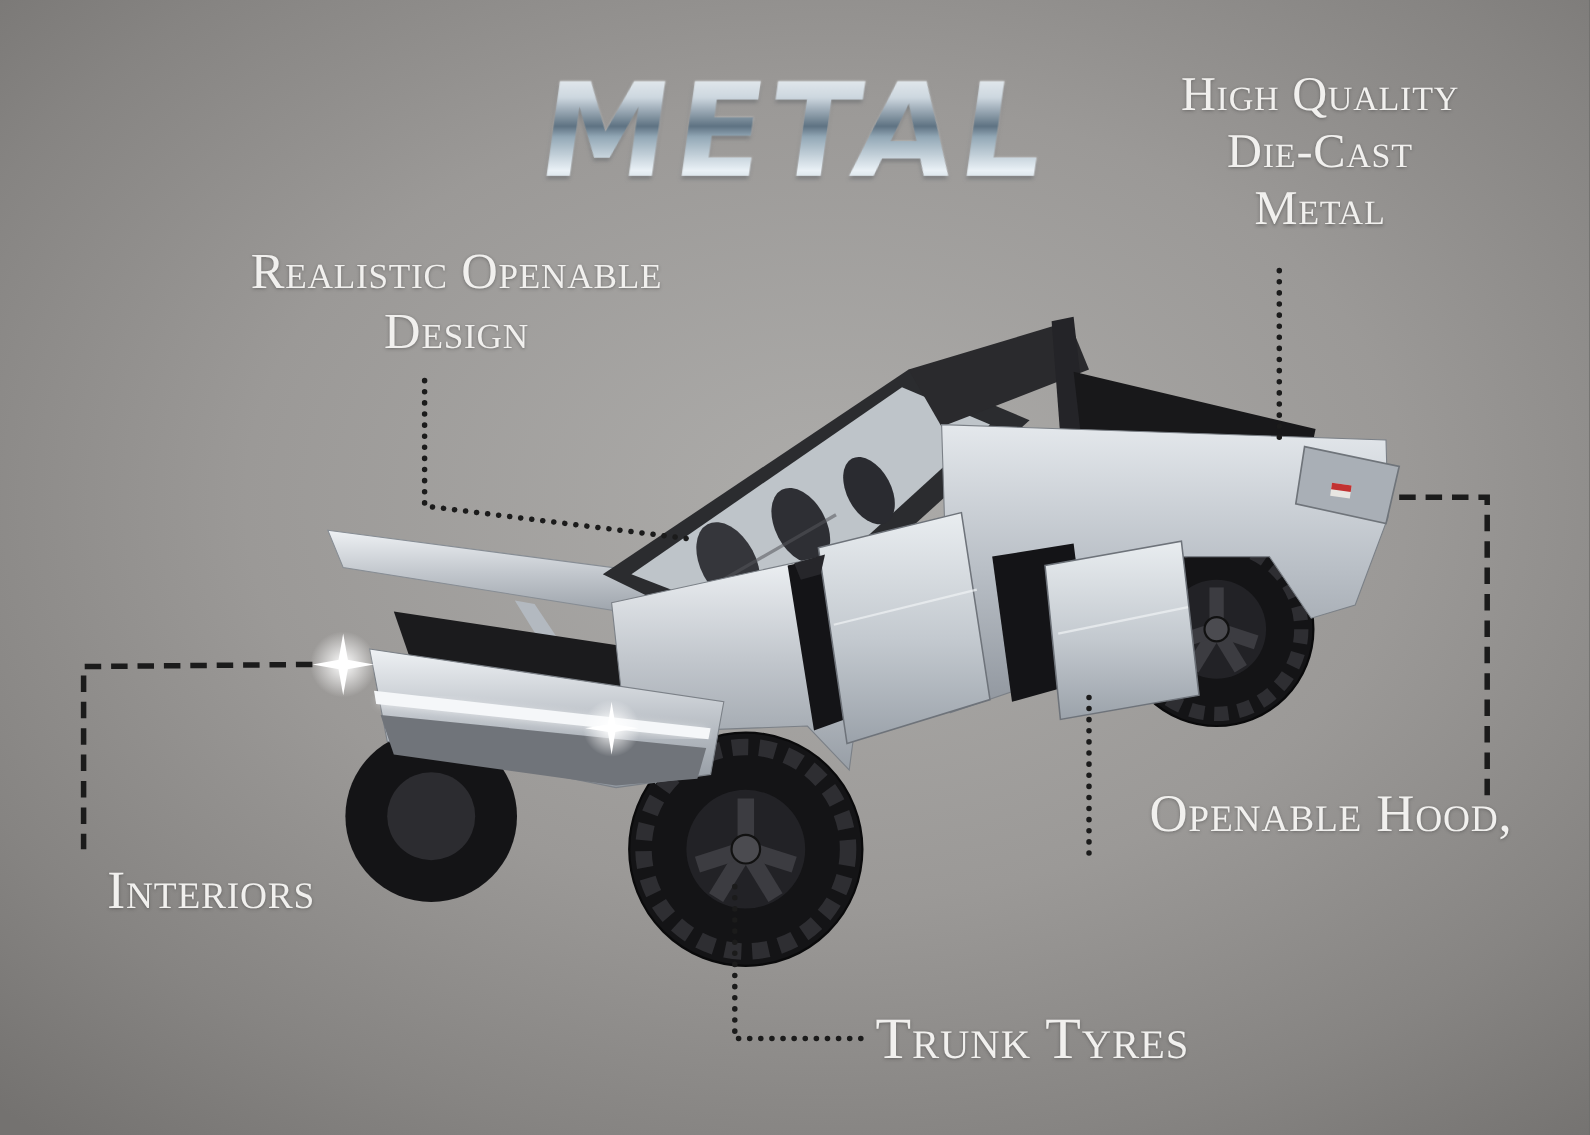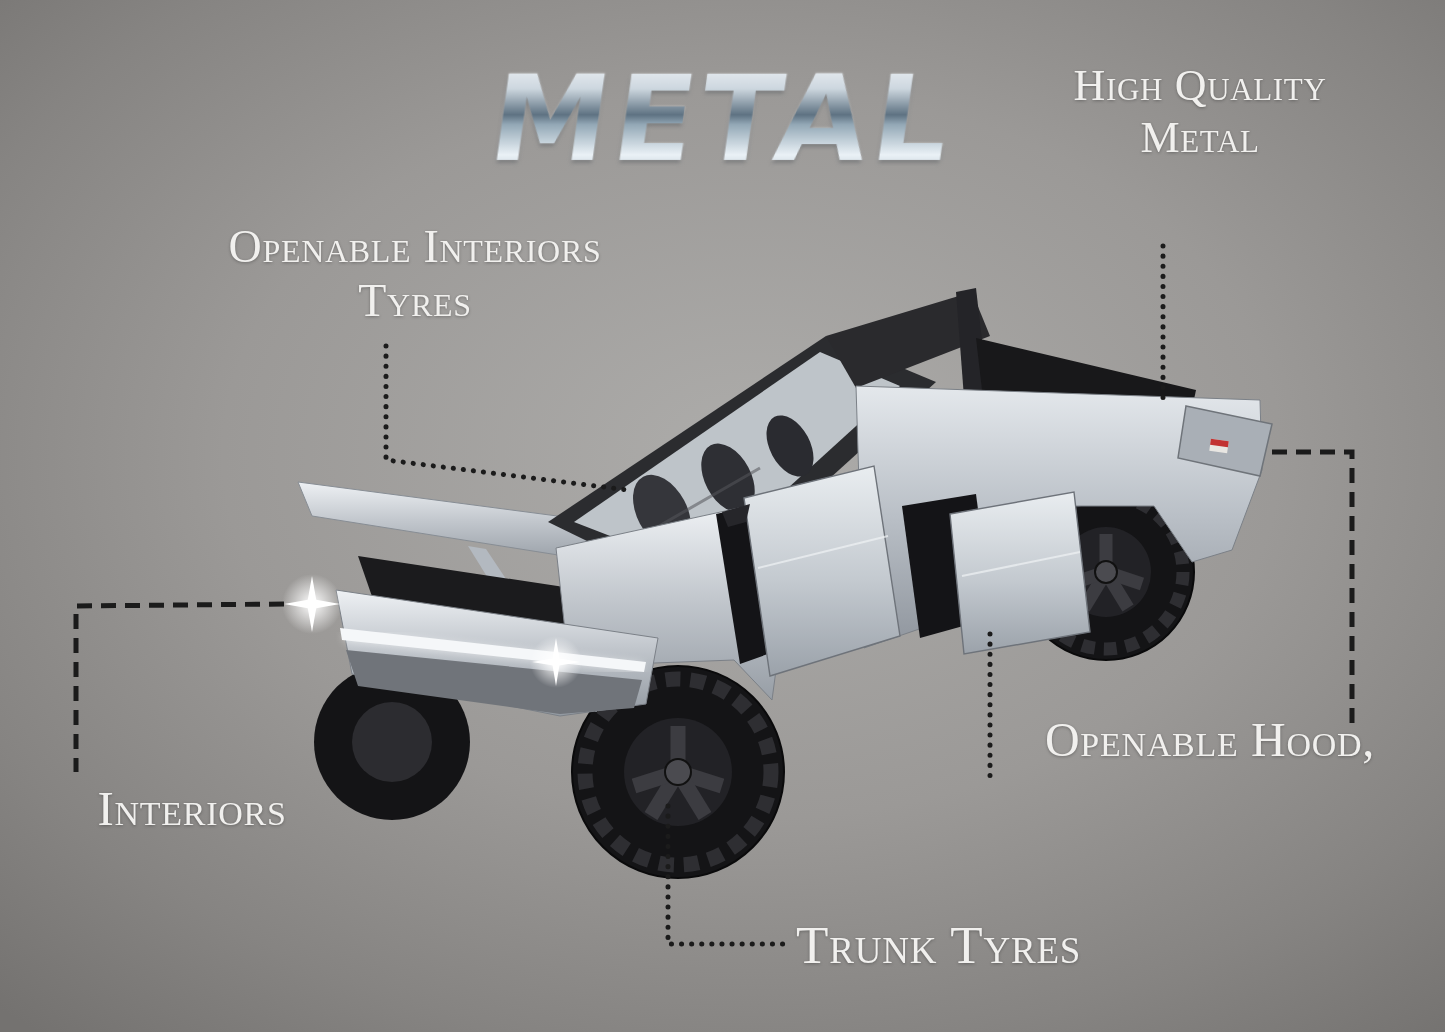--- a/index.html
+++ b/index.html
@@ -178,26 +178,27 @@
       <polyline points="668,806 668,944 788,944" stroke-linecap="round" stroke-dasharray="0.1 10"></polyline>
       <line x1="990" y1="634" x2="990" y2="784" stroke-linecap="round" stroke-dasharray="0.1 10"></line>
       <polyline points="1272,452 1352,452 1352,730" stroke-dasharray="15 9"></polyline>
     </g>
   </svg>
 
   <div class="logo">METAL</div>
 
   <div class="callout co-diecast">
     <span>High Quality</span>
+    <span>Die-Cast</span>
     <span>Metal</span>
   </div>
 
   <div class="callout co-interiors">
-    <span>Openable Interiors</span>
-    <span>Tyres</span>
+    <span>Realistic Openable</span>
+    <span>Design</span>
   </div>
 
   <div class="callout co-lights">
     <span>Interiors</span>
   </div>
 
   <div class="callout co-tyres">
     <span>Trunk Tyres</span>
   </div>
 

